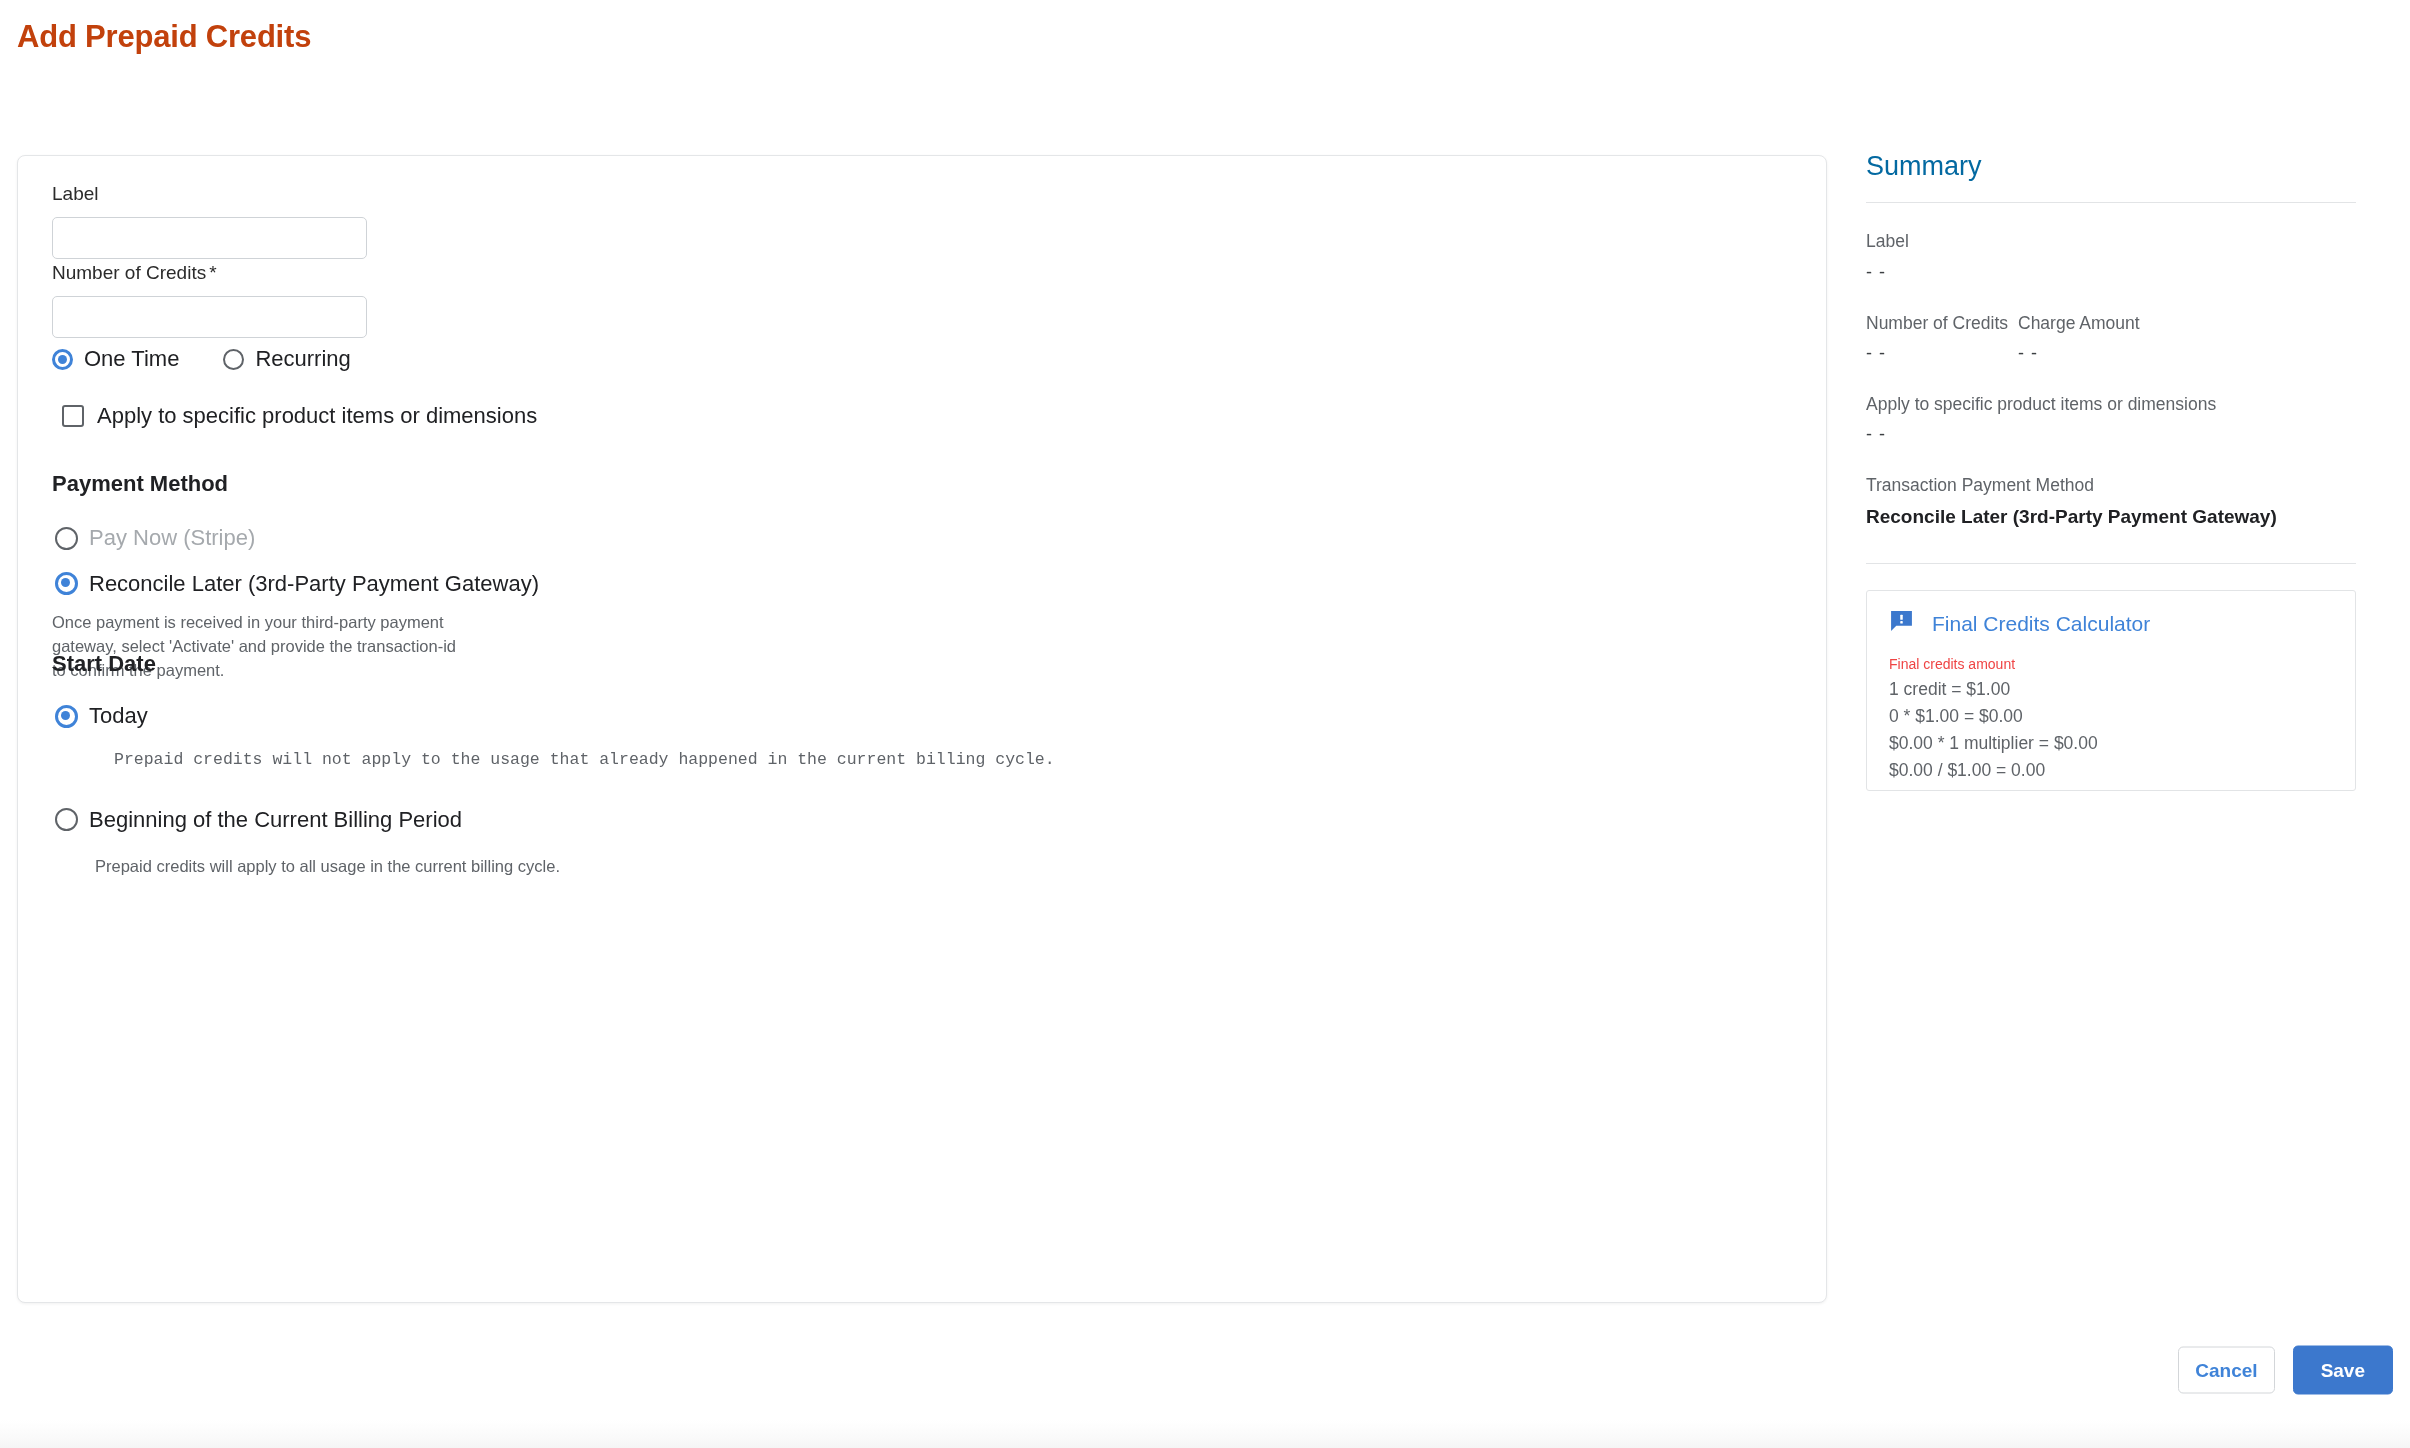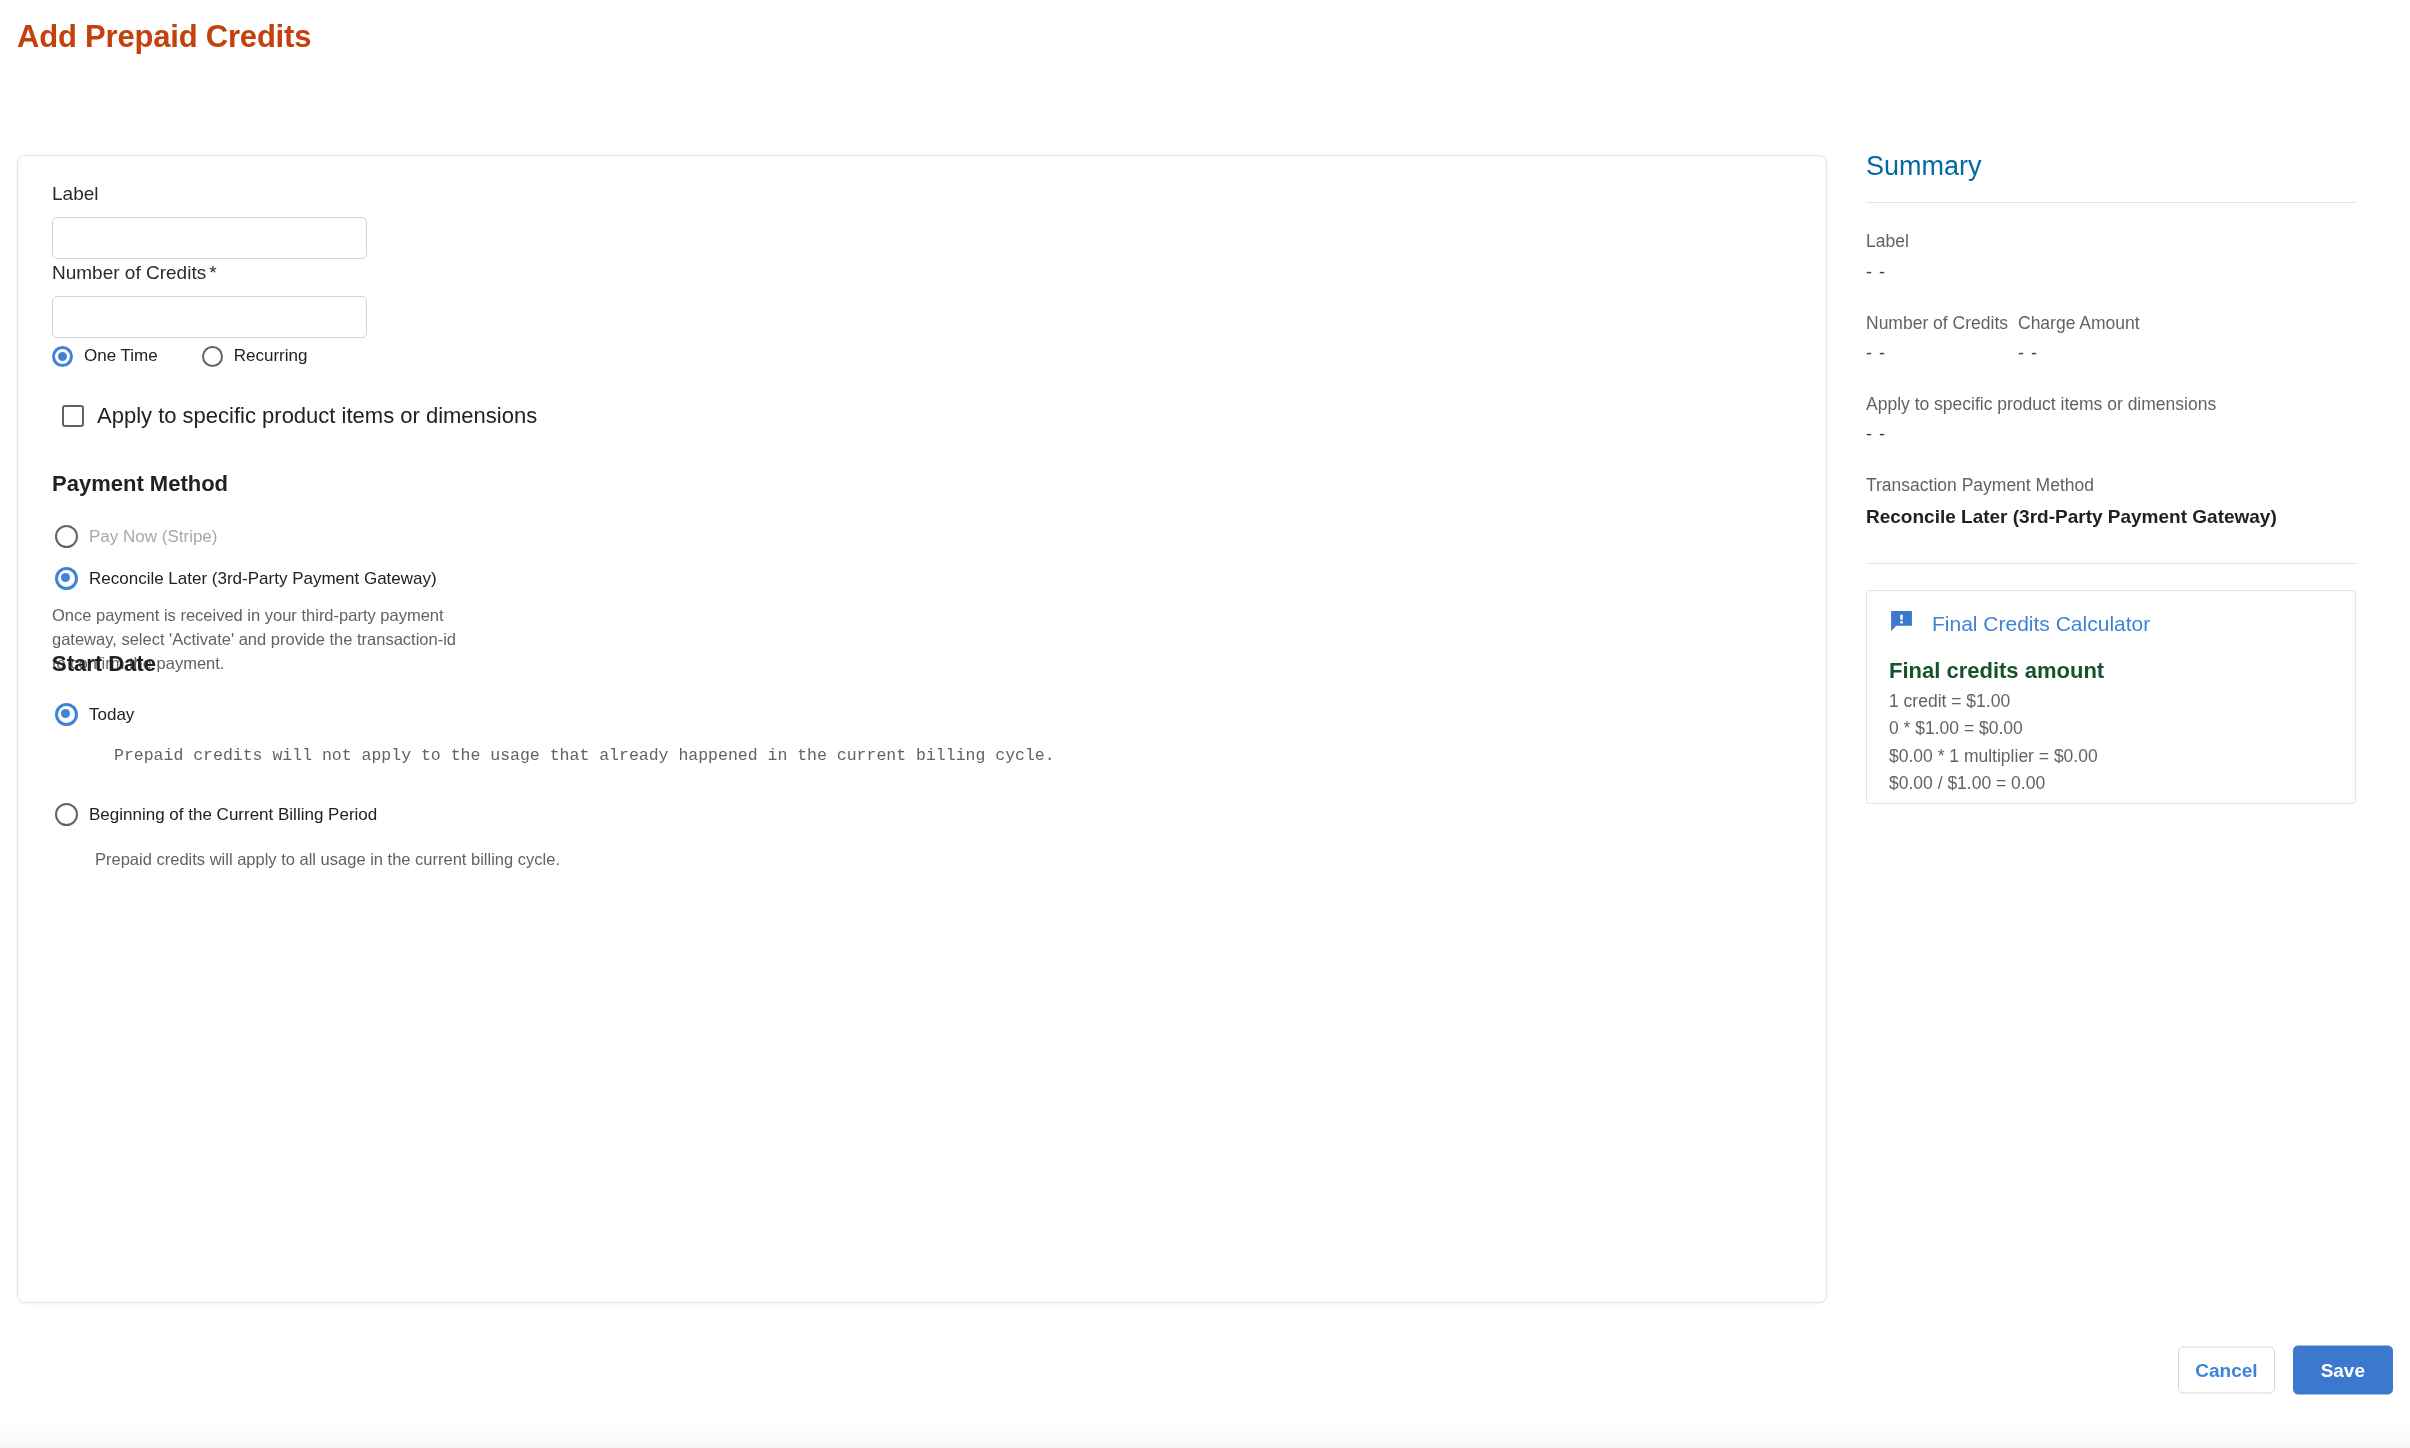--- a/index.html
+++ b/index.html
@@ -104,21 +104,21 @@
   .radio.on::after {
     content: "";
     position: absolute;
     left: 3px; top: 3px;
     width: 9px; height: 9px;
     border-radius: 50%;
     background: #3f83d8;
   }
   .radio-label {
     margin-left: 11px;
-    font-size: 17px;
+    font-size: 22px;
     color: #202124;
     line-height: 1.2;
     white-space: nowrap;
   }
   .radio-label.muted { color: #a5a9ad; }
 
   
   .checkbox {
     width: 22px;
     height: 22px;
@@ -212,23 +212,23 @@
     margin-bottom: 16px;
   }
   .calc-icon { flex: 0 0 auto; display: block; }
   .calc-title {
     margin-left: 18px;
     font-size: 21px;
     color: #3f83d8;
     line-height: 1.2;
   }
   .calc-sub {
-    font-size: 22px;
-    font-weight: bold;
-    color: #14532d;
+    font-size: 14px;
+    font-weight: normal;
+    color: #ef4444;
     line-height: 1.55;
   }
   .calc-line {
     font-size: 17.5px;
     color: #5f6368;
     line-height: 1.55;
   }
 
   
   .footer {

